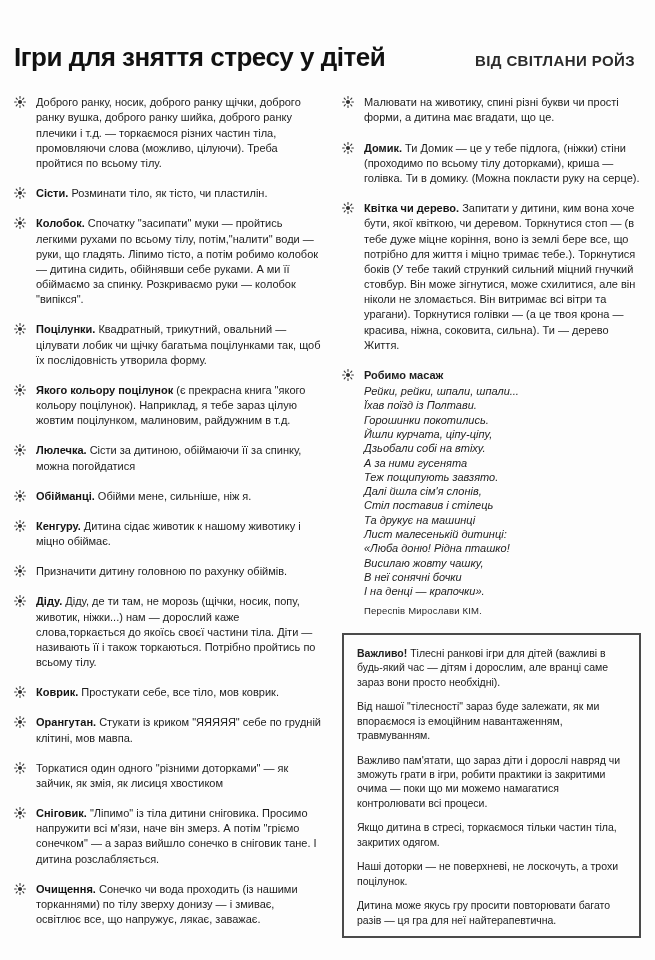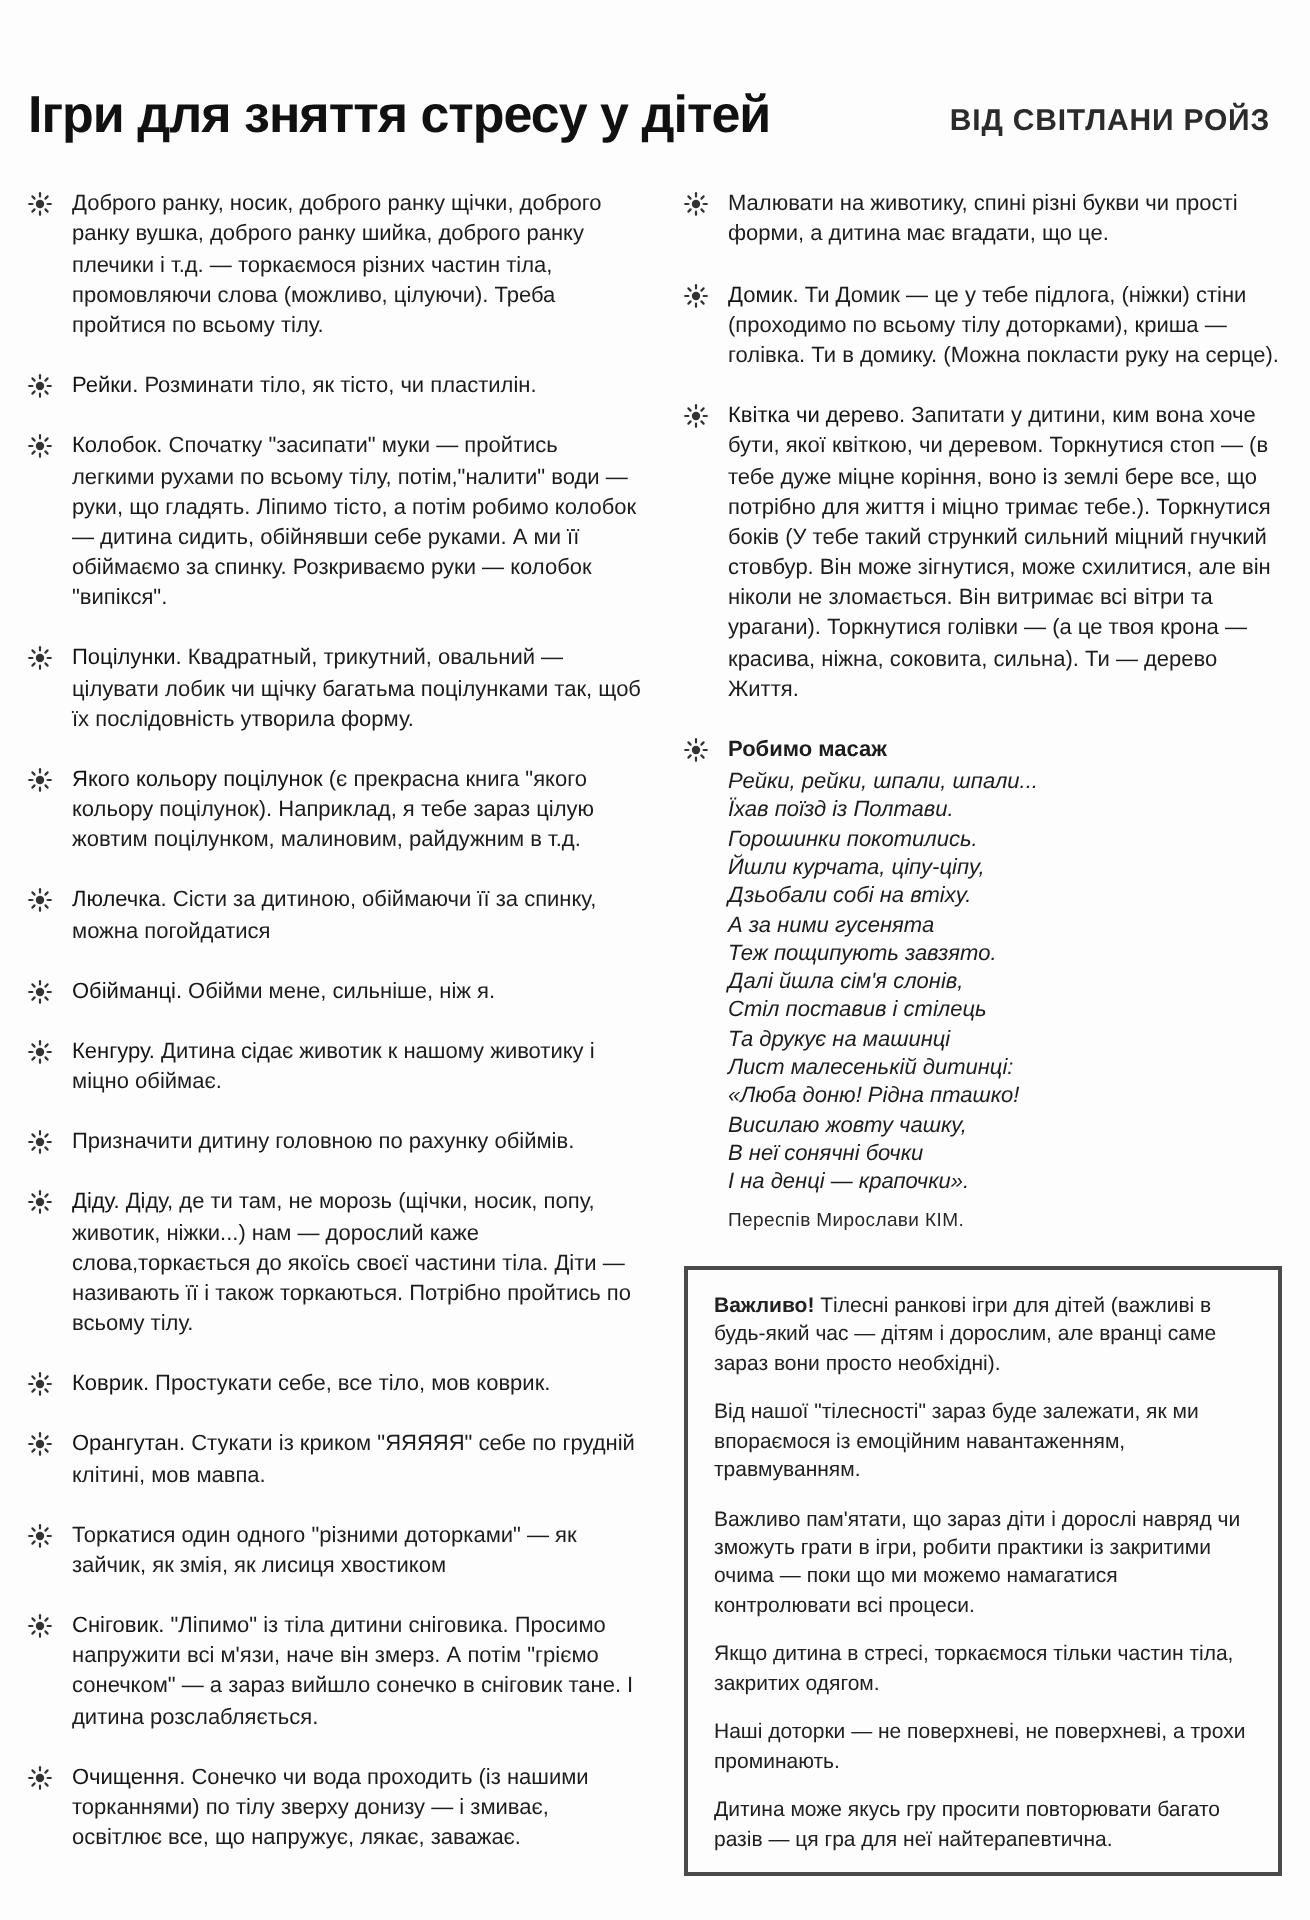--- a/index.html
+++ b/index.html
@@ -27,21 +27,21 @@
   .item{
     position:relative;
     padding-left:22px;
     margin-bottom:15px;
     font-size:11px;line-height:1.38;color:#1c1c1c;
   }
   .item p{margin:0;}
   .item .sun{
     position:absolute;left:0;top:1px;width:12px;height:12px;display:block;
   }
-  .item b{font-weight:400;color:#141414;}
+  .item b{font-weight:700;color:#141414;}
   .massage .lead-line{font-weight:700;margin:0 0 1px 0;}
   .massage .poem-line{margin:0;line-height:1.3;font-style:italic;}
   .massage .credit{
     font-size:9.5px;color:#272727;margin-top:5px;letter-spacing:0.2px;
   }
   .note-box{
     border:2px solid #4a4a4a;
     box-sizing:border-box;
     margin-top:16px;
     padding:11px 13px 9px 13px;
@@ -87,21 +87,21 @@
               <line x1="6" y1="0.6" x2="6" y2="2.2"></line>
               <line x1="6" y1="9.8" x2="6" y2="11.4"></line>
               <line x1="0.6" y1="6" x2="2.2" y2="6"></line>
               <line x1="9.8" y1="6" x2="11.4" y2="6"></line>
               <line x1="2.2" y1="2.2" x2="3.3" y2="3.3"></line>
               <line x1="8.7" y1="8.7" x2="9.8" y2="9.8"></line>
               <line x1="2.2" y1="9.8" x2="3.3" y2="8.7"></line>
               <line x1="8.7" y1="3.3" x2="9.8" y2="2.2"></line>
             </g>
           </svg>
-          <p><b>Рейки.</b> Розминати тіло, як тісто, чи пластилін.</p>
+          <p><b>Сісти.</b> Розминати тіло, як тісто, чи пластилін.</p>
         </div>
         <div class="item">
           <svg class="sun" viewBox="0 0 12 12" xmlns="http://www.w3.org/2000/svg">
             <circle cx="6" cy="6" r="2.1" fill="#333"></circle>
             <g stroke="#333" stroke-width="1.1" stroke-linecap="round">
               <line x1="6" y1="0.6" x2="6" y2="2.2"></line>
               <line x1="6" y1="9.8" x2="6" y2="11.4"></line>
               <line x1="0.6" y1="6" x2="2.2" y2="6"></line>
               <line x1="9.8" y1="6" x2="11.4" y2="6"></line>
               <line x1="2.2" y1="2.2" x2="3.3" y2="3.3"></line>
@@ -391,18 +391,18 @@
             <p class="poem-line">І на денці — крапочки».</p>
           </div>
         <div class="credit">Переспів Мирослави КІМ.</div>
       </div>
 
       <div class="note-box" id="note-box">
           <p class="np"><b>Важливо!</b> Тілесні ранкові ігри для дітей (важливі в будь-який час — дітям і дорослим, але вранці саме зараз вони просто необхідні).</p>
           <p class="np">Від нашої "тілесності" зараз буде залежати, як ми впораємося із емоційним навантаженням, травмуванням.</p>
           <p class="np">Важливо пам'ятати, що зараз діти і дорослі навряд чи зможуть грати в ігри, робити практики із закритими очима — поки що ми можемо намагатися контролювати всі процеси.</p>
           <p class="np">Якщо дитина в стресі, торкаємося тільки частин тіла, закритих одягом.</p>
-          <p class="np">Наші доторки — не поверхневі, не поверхневі, а трохи проминають.</p>
+          <p class="np">Наші доторки — не поверхневі, не лоскочуть, а трохи поцілунок.</p>
           <p class="np">Дитина може якусь гру просити повторювати багато разів — ця гра для неї найтерапевтична.</p>
         </div>
     </section>
   </div>
 </div>
 
 </body></html>

